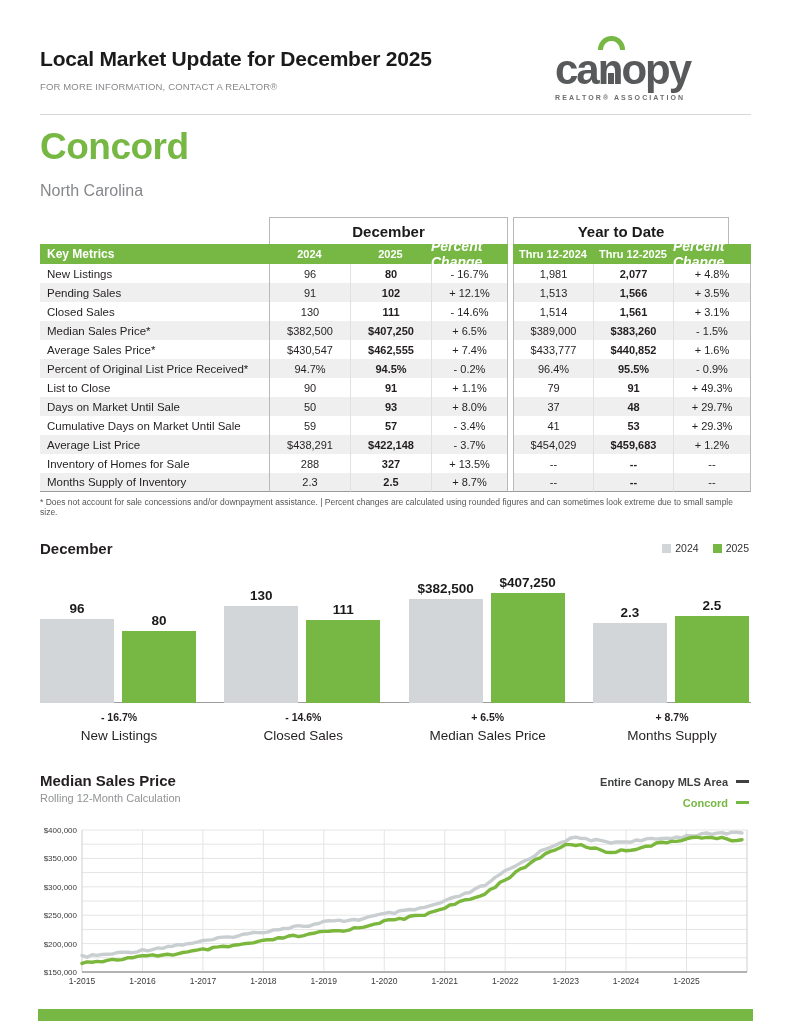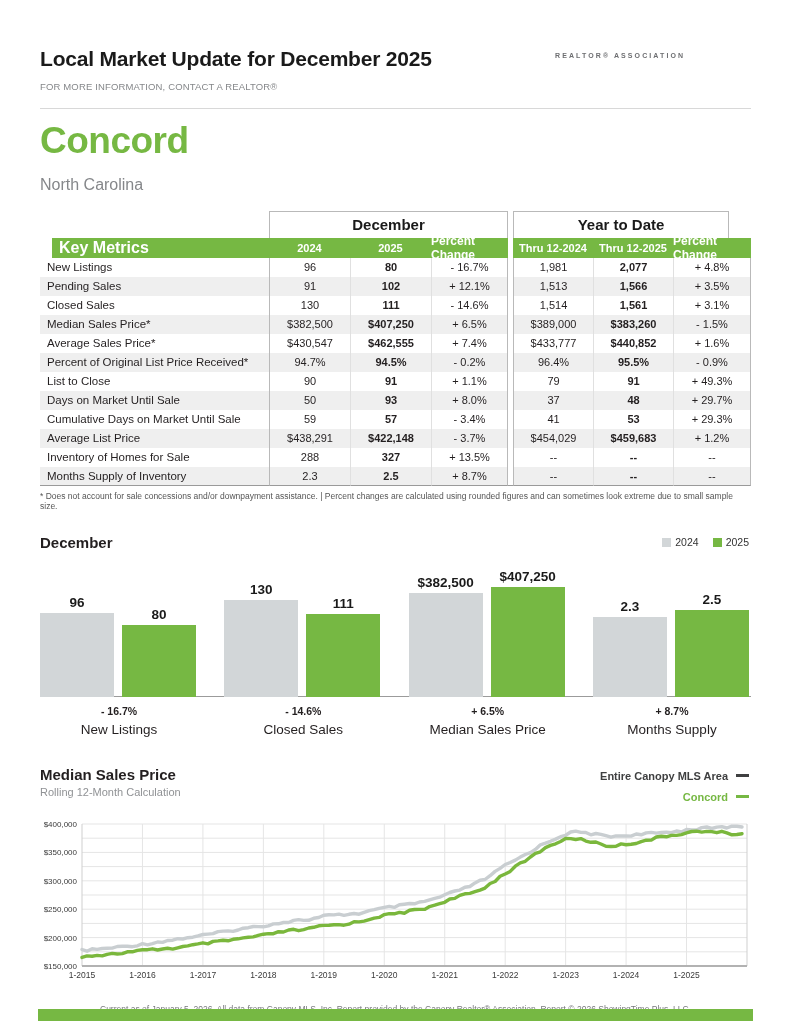--- a/index.html
+++ b/index.html
@@ -36,22 +36,22 @@
   .sec-ytd { width:216px; }
   .tbl-grid { display:grid; grid-template-columns:229px 81px 81px 77px 5px 80px 80px 78px; }
   .cell { display:flex; align-items:center; justify-content:center; font-size:11px; height:19px; border-left:1px solid #e0e0e0; }
   .cell.metric { justify-content:flex-start; padding-left:7px; font-size:11.5px; border-left:none; }
   .cell.gapcell { border-left:none; background:#fff !important; }
   .cell.secL { border-left:1px solid #b9b9b9; }
   .cell.secR { border-right:1px solid #b9b9b9; }
   .cell.bold { font-weight:bold; }
   .row-shade { background:#efefef; }
   .gcell { background:#76b843; color:#ffffff; font-weight:bold; height:20px; display:flex; align-items:center; justify-content:center; font-size:11px; }
-  .gcell.gmetric { justify-content:flex-start; padding-left:7px; font-size:16px;margin-left:12px; }
-  .gcell.gpct { font-size:12px; }
+  .gcell.gmetric { justify-content:flex-start; padding-left:7px; font-size:12px; }
+  .gcell.gpct { font-size:14px;font-style:italic; }
   .gcell.ggap { background:#fff; }
   .tbl-bottom { border-bottom:1px solid #9a9a9a; }
   .footnote { margin-top:5px; font-size:8.5px; color:#555; }
 
   
   .bar-sec { margin-top:23px; }
   .bar-head { display:flex; justify-content:space-between; align-items:flex-start; }
   .bar-title { font-size:15px; font-weight:bold; }
   .bar-legend { display:flex; gap:14px; font-size:10.5px; color:#333; margin-top:2px; margin-right:2px; }
   .bar-legend .sw { display:inline-block; width:9px; height:9px; margin-right:4px; vertical-align:-1px; }
@@ -88,20 +88,21 @@
   <div class="content">
 
     <div class="header-row">
       <div>
         <div class="report-title">Local Market Update for December 2025</div>
         <div class="report-subtitle">
           <div>FOR MORE INFORMATION, CONTACT A REALTOR®</div>
         </div>
       </div>
       <div class="logo">
+        <div class="logo-word"><span>ca</span><span class="logo-n"><span class="logo-arc"></span><span class="logo-door"></span><span>n</span></span><span>opy</span></div>
         <div class="logo-sub">REALTOR® ASSOCIATION</div>
       </div>
     </div>
 
     <hr class="header-rule">
 
     <div class="city">Concord</div>
     <div class="state">North Carolina</div>
 
     <div class="tbl">

